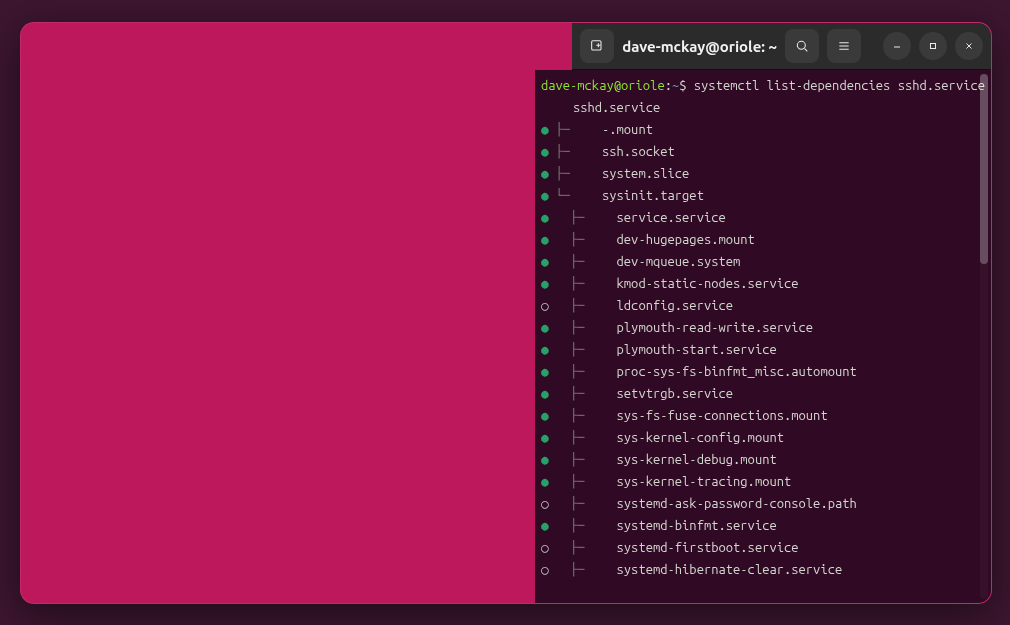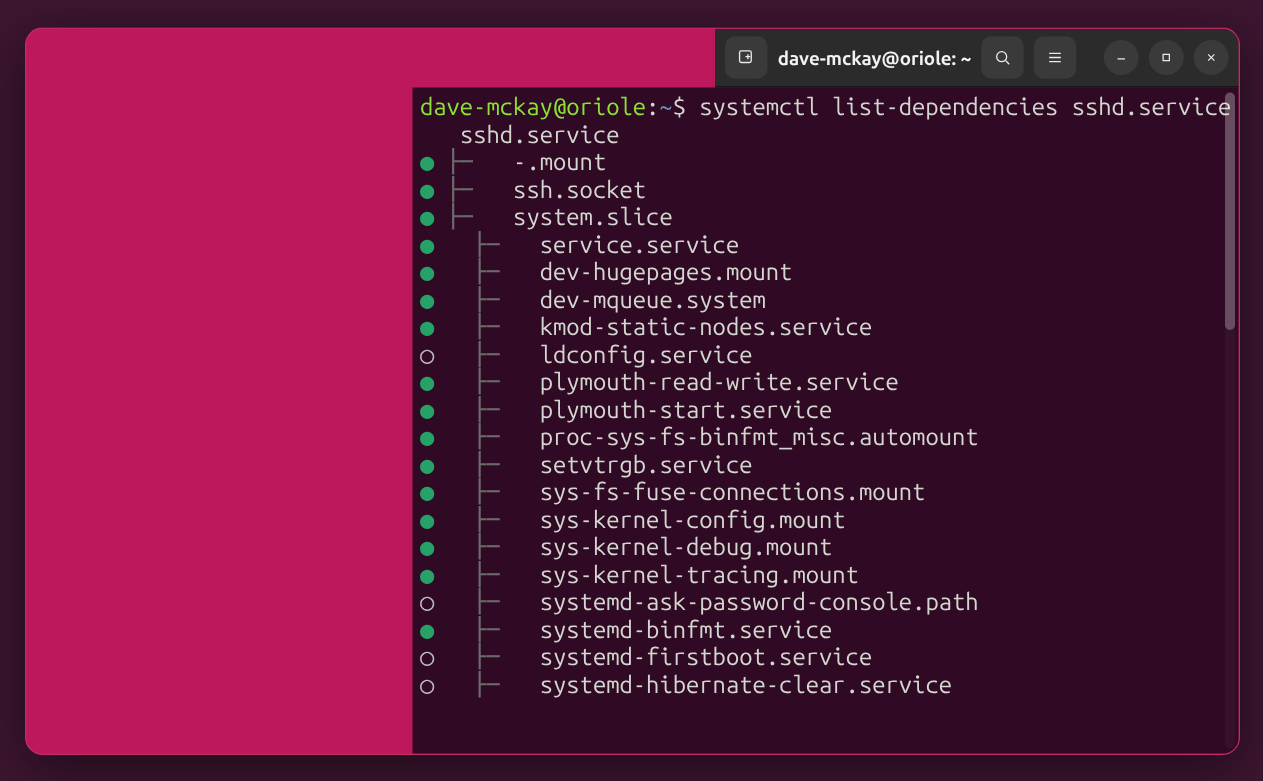--- a/index.html
+++ b/index.html
@@ -63,21 +63,21 @@
     text-align: center;
     color: #f2f2f2;
     font-family: "Ubuntu", "Cantarell", sans-serif;
     font-weight: 600;
     font-size: 15px;
   }
   .term {
     flex: 1;
     background: #300a24;
     color: #d3d7cf;
-    font-size: 19px;
+    font-size: 13px;
     line-height: 22px;
     padding: 4px 6px 0 6px;
     overflow: hidden;
     position: relative;
   }
   .line {
     white-space: pre;
     font-family: inherit;
   }
   .c-user  { color: #8ae234; }
@@ -158,20 +158,21 @@
     </div>
   </div>
 
   <div class="term">
     <div class="line"><span class="c-user">dave-mckay</span><span class="c-user">@</span><span class="c-host">oriole</span><span class="c-colon">:</span><span class="c-path">~</span><span class="c-prompt">$</span><span class="c-cmd"> </span><span class="c-cmd">systemctl list-dependencies sshd.service</span></div>
     <div class="line"><span class="c-name">sshd.service</span></div>
     <div id="rows">
         <div class="row"><span class="dot dot-on">●</span><span class="c-tree"> ├─</span><span class="c-name">-.mount</span></div>
         <div class="row"><span class="dot dot-on">●</span><span class="c-tree"> ├─</span><span class="c-name">ssh.socket</span></div>
         <div class="row"><span class="dot dot-on">●</span><span class="c-tree"> ├─</span><span class="c-name">system.slice</span></div>
+        <div class="row"><span class="dot dot-on">●</span><span class="c-tree"> └─</span><span class="c-name">sysinit.target</span></div>
         <div class="row"><span class="dot dot-on">●</span><span class="c-tree">   ├─</span><span class="c-name">service.service</span></div>
         <div class="row"><span class="dot dot-on">●</span><span class="c-tree">   ├─</span><span class="c-name">dev-hugepages.mount</span></div>
         <div class="row"><span class="dot dot-on">●</span><span class="c-tree">   ├─</span><span class="c-name">dev-mqueue.system</span></div>
         <div class="row"><span class="dot dot-on">●</span><span class="c-tree">   ├─</span><span class="c-name">kmod-static-nodes.service</span></div>
         <div class="row"><span class="dot dot-off">○</span><span class="c-tree">   ├─</span><span class="c-name">ldconfig.service</span></div>
         <div class="row"><span class="dot dot-on">●</span><span class="c-tree">   ├─</span><span class="c-name">plymouth-read-write.service</span></div>
         <div class="row"><span class="dot dot-on">●</span><span class="c-tree">   ├─</span><span class="c-name">plymouth-start.service</span></div>
         <div class="row"><span class="dot dot-on">●</span><span class="c-tree">   ├─</span><span class="c-name">proc-sys-fs-binfmt_misc.automount</span></div>
         <div class="row"><span class="dot dot-on">●</span><span class="c-tree">   ├─</span><span class="c-name">setvtrgb.service</span></div>
         <div class="row"><span class="dot dot-on">●</span><span class="c-tree">   ├─</span><span class="c-name">sys-fs-fuse-connections.mount</span></div>

